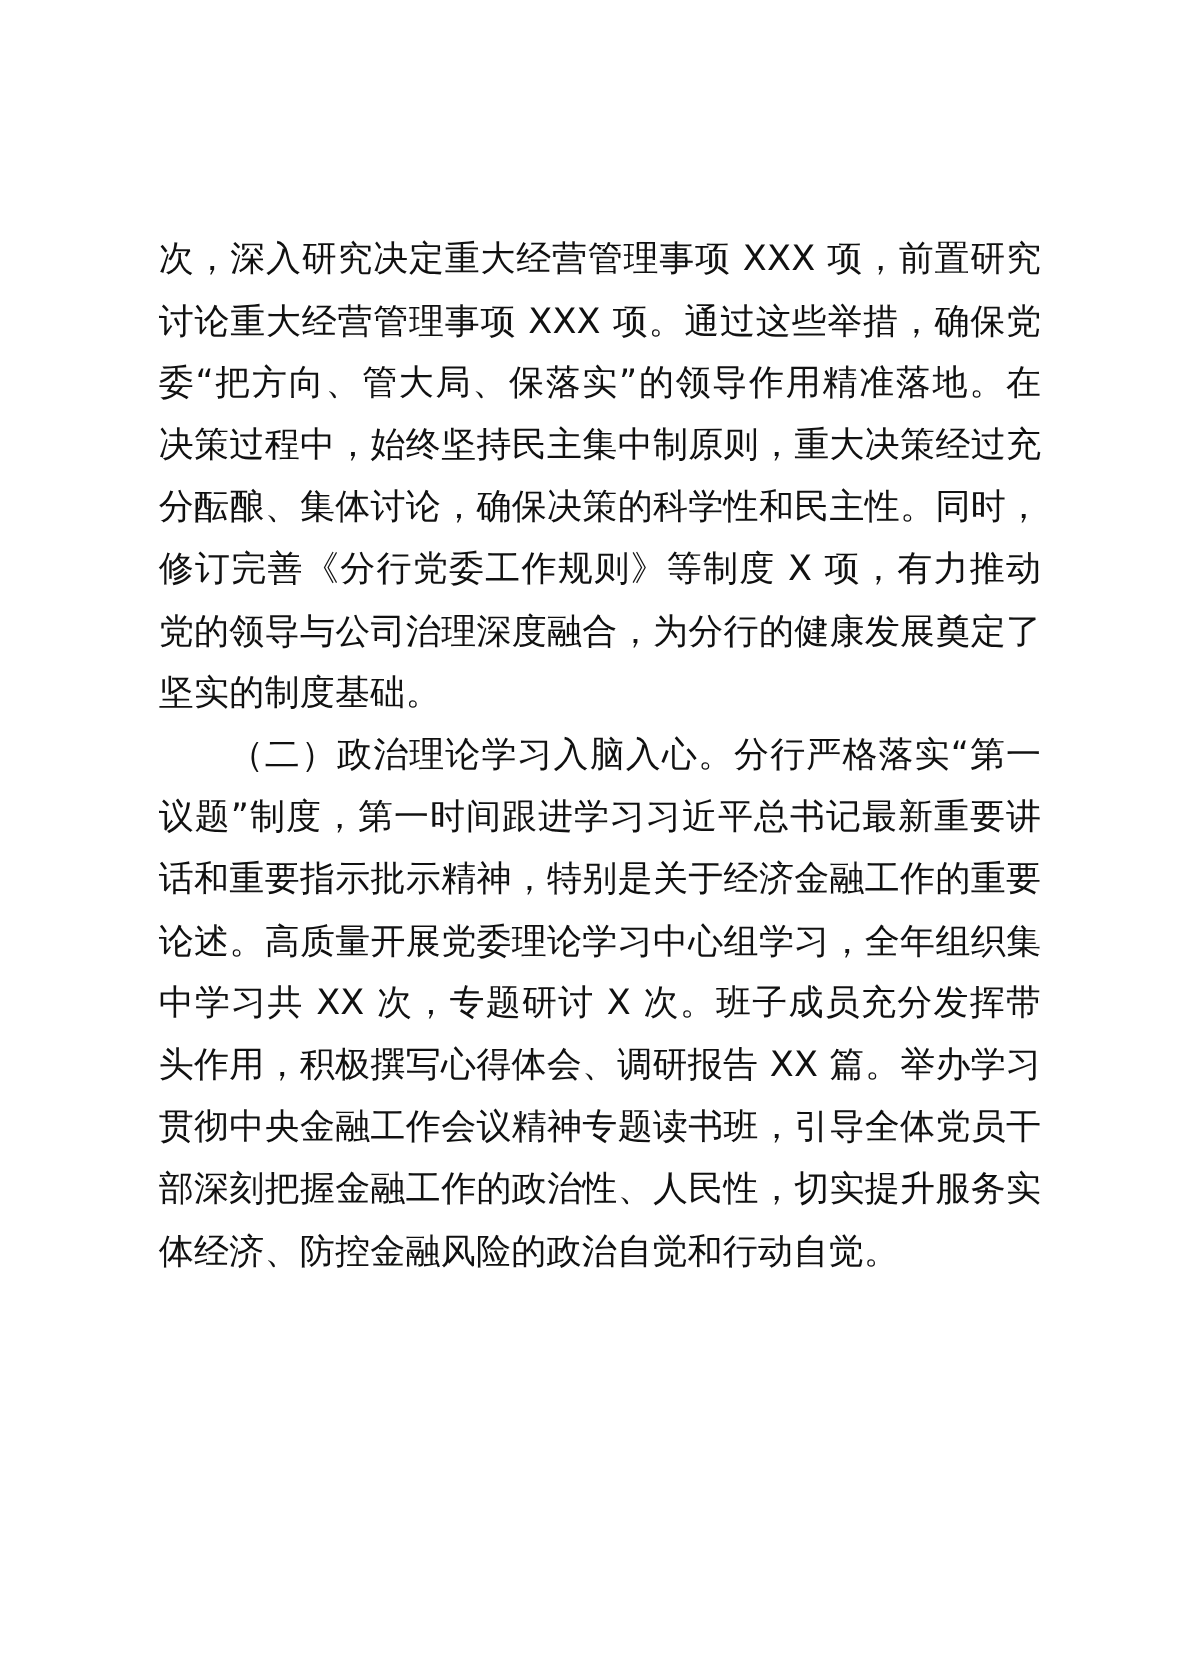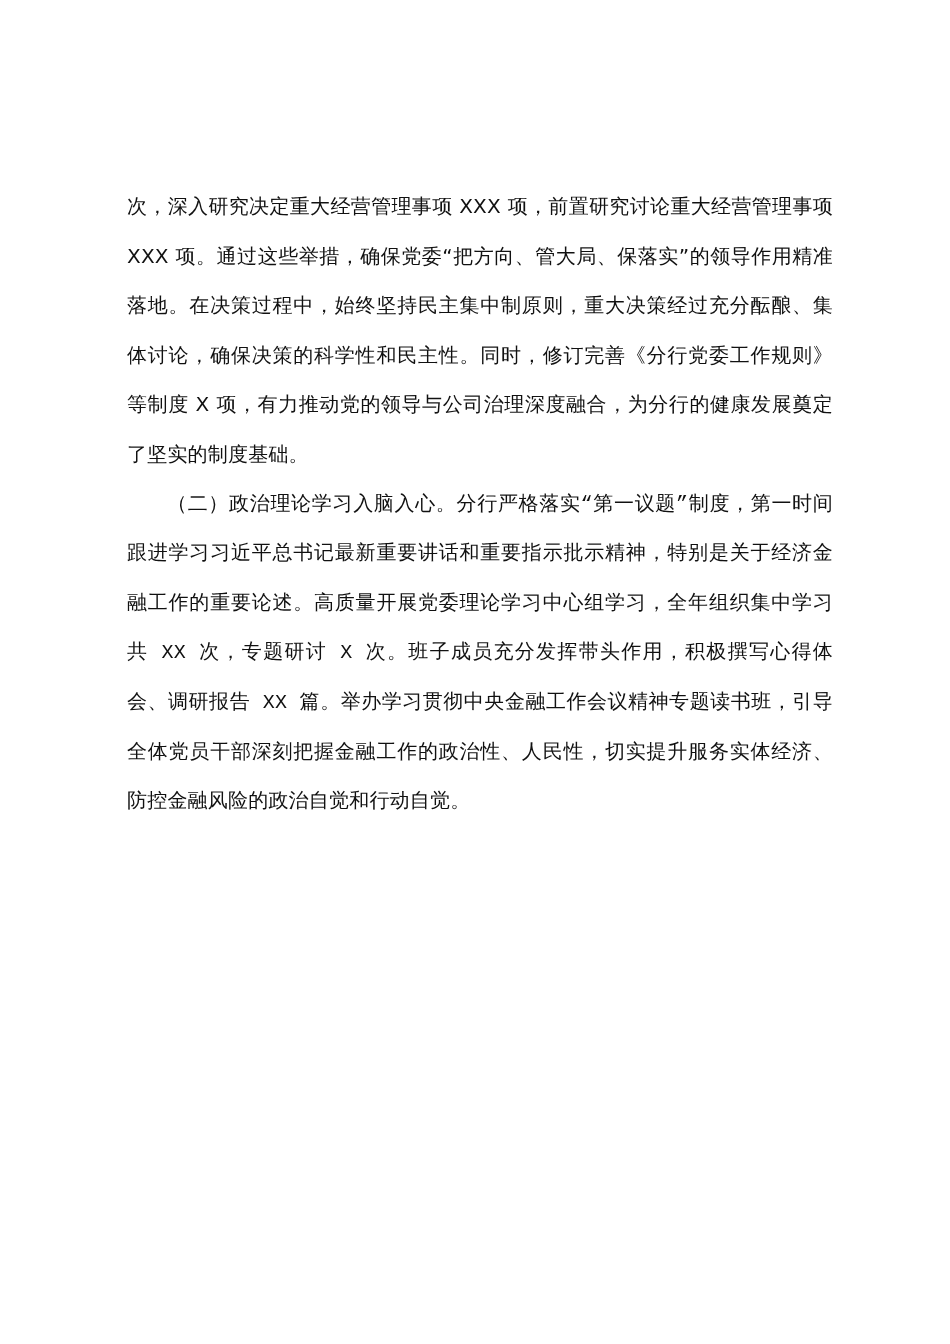--- a/index.html
+++ b/index.html
@@ -16,30 +16,29 @@
     color: #111111;
   }
   .page {
     position: absolute;
     left: 127px;
     top: 182px;
     width: 706px;
   }
   .para {
     margin: 0;
-    font-size: 20px;
+    font-size: 28px;
     line-height: 49.6px;
     text-align: justify;
     text-justify: inter-ideograph;
     letter-spacing: 0.2px;
     word-break: break-all;
   }
   .para.indent {
     text-indent: 2em;
-    font-family: Liberation Mono, monospace;
   }
 </style>
 </head>
 <body>
 
 <div class="page">
   <p class="para">次，深入研究决定重大经营管理事项 XXX 项，前置研究讨论重大经营管理事项 XXX 项。通过这些举措，确保党委“把方向、管大局、保落实”的领导作用精准落地。在决策过程中，始终坚持民主集中制原则，重大决策经过充分酝酿、集体讨论，确保决策的科学性和民主性。同时，修订完善《分行党委工作规则》等制度 X 项，有力推动党的领导与公司治理深度融合，为分行的健康发展奠定了坚实的制度基础。</p>
   <p class="para indent">（二）政治理论学习入脑入心。分行严格落实“第一议题”制度，第一时间跟进学习习近平总书记最新重要讲话和重要指示批示精神，特别是关于经济金融工作的重要论述。高质量开展党委理论学习中心组学习，全年组织集中学习共 XX 次，专题研讨 X 次。班子成员充分发挥带头作用，积极撰写心得体会、调研报告 XX 篇。举办学习贯彻中央金融工作会议精神专题读书班，引导全体党员干部深刻把握金融工作的政治性、人民性，切实提升服务实体经济、防控金融风险的政治自觉和行动自觉。</p>
 </div>
 

